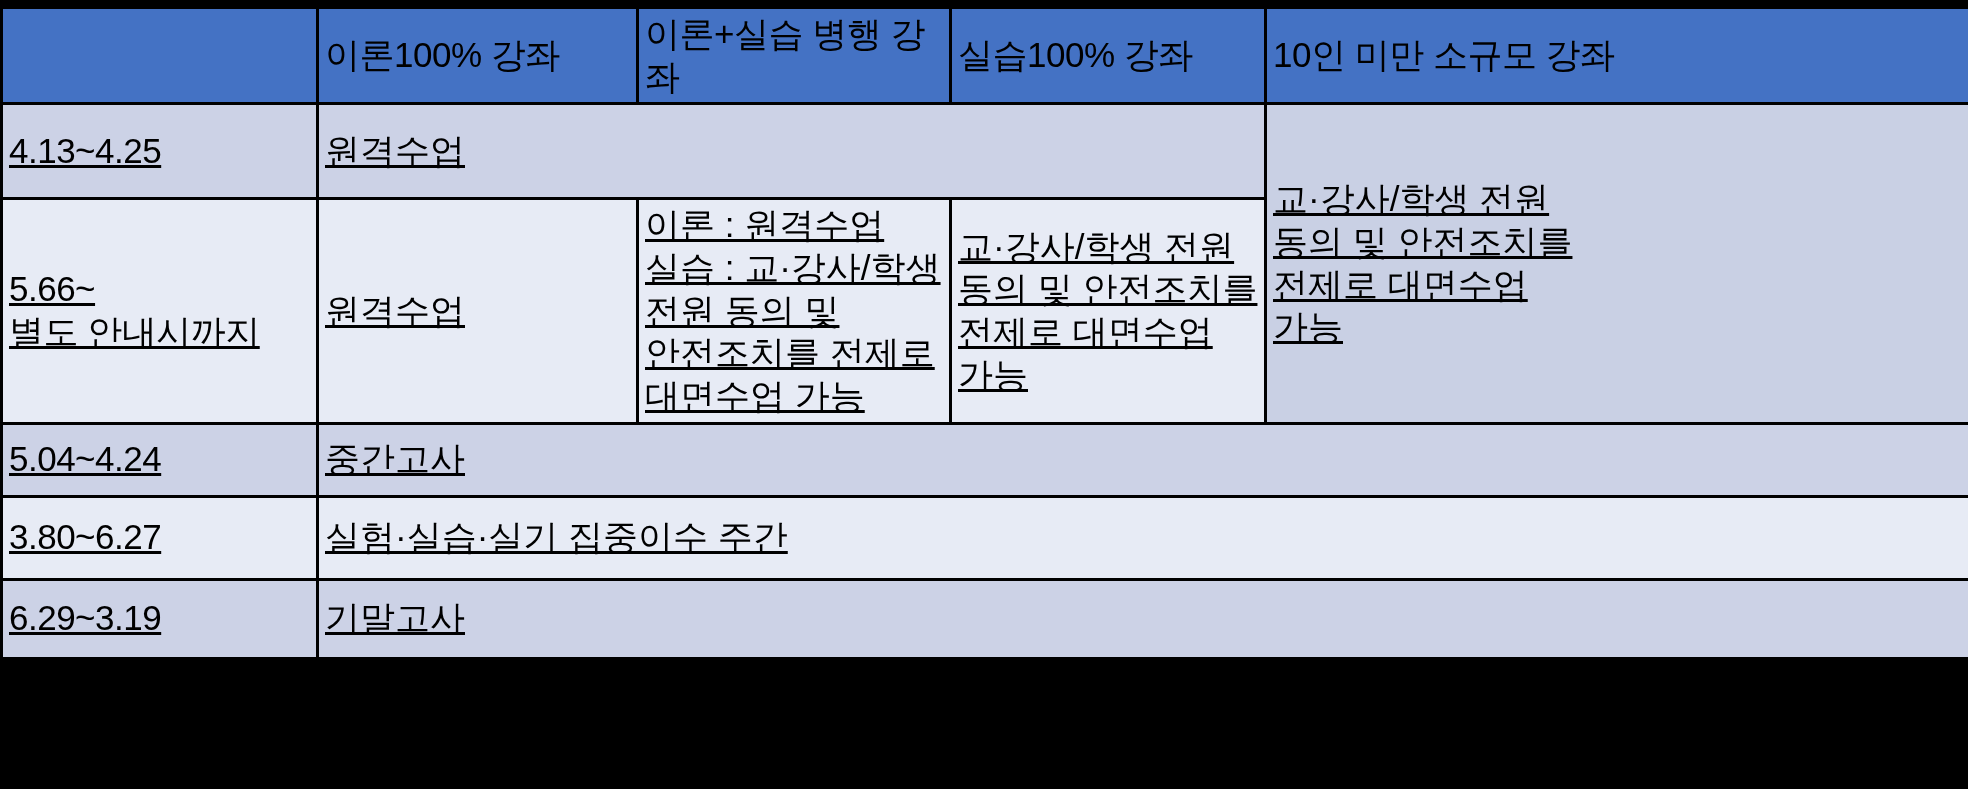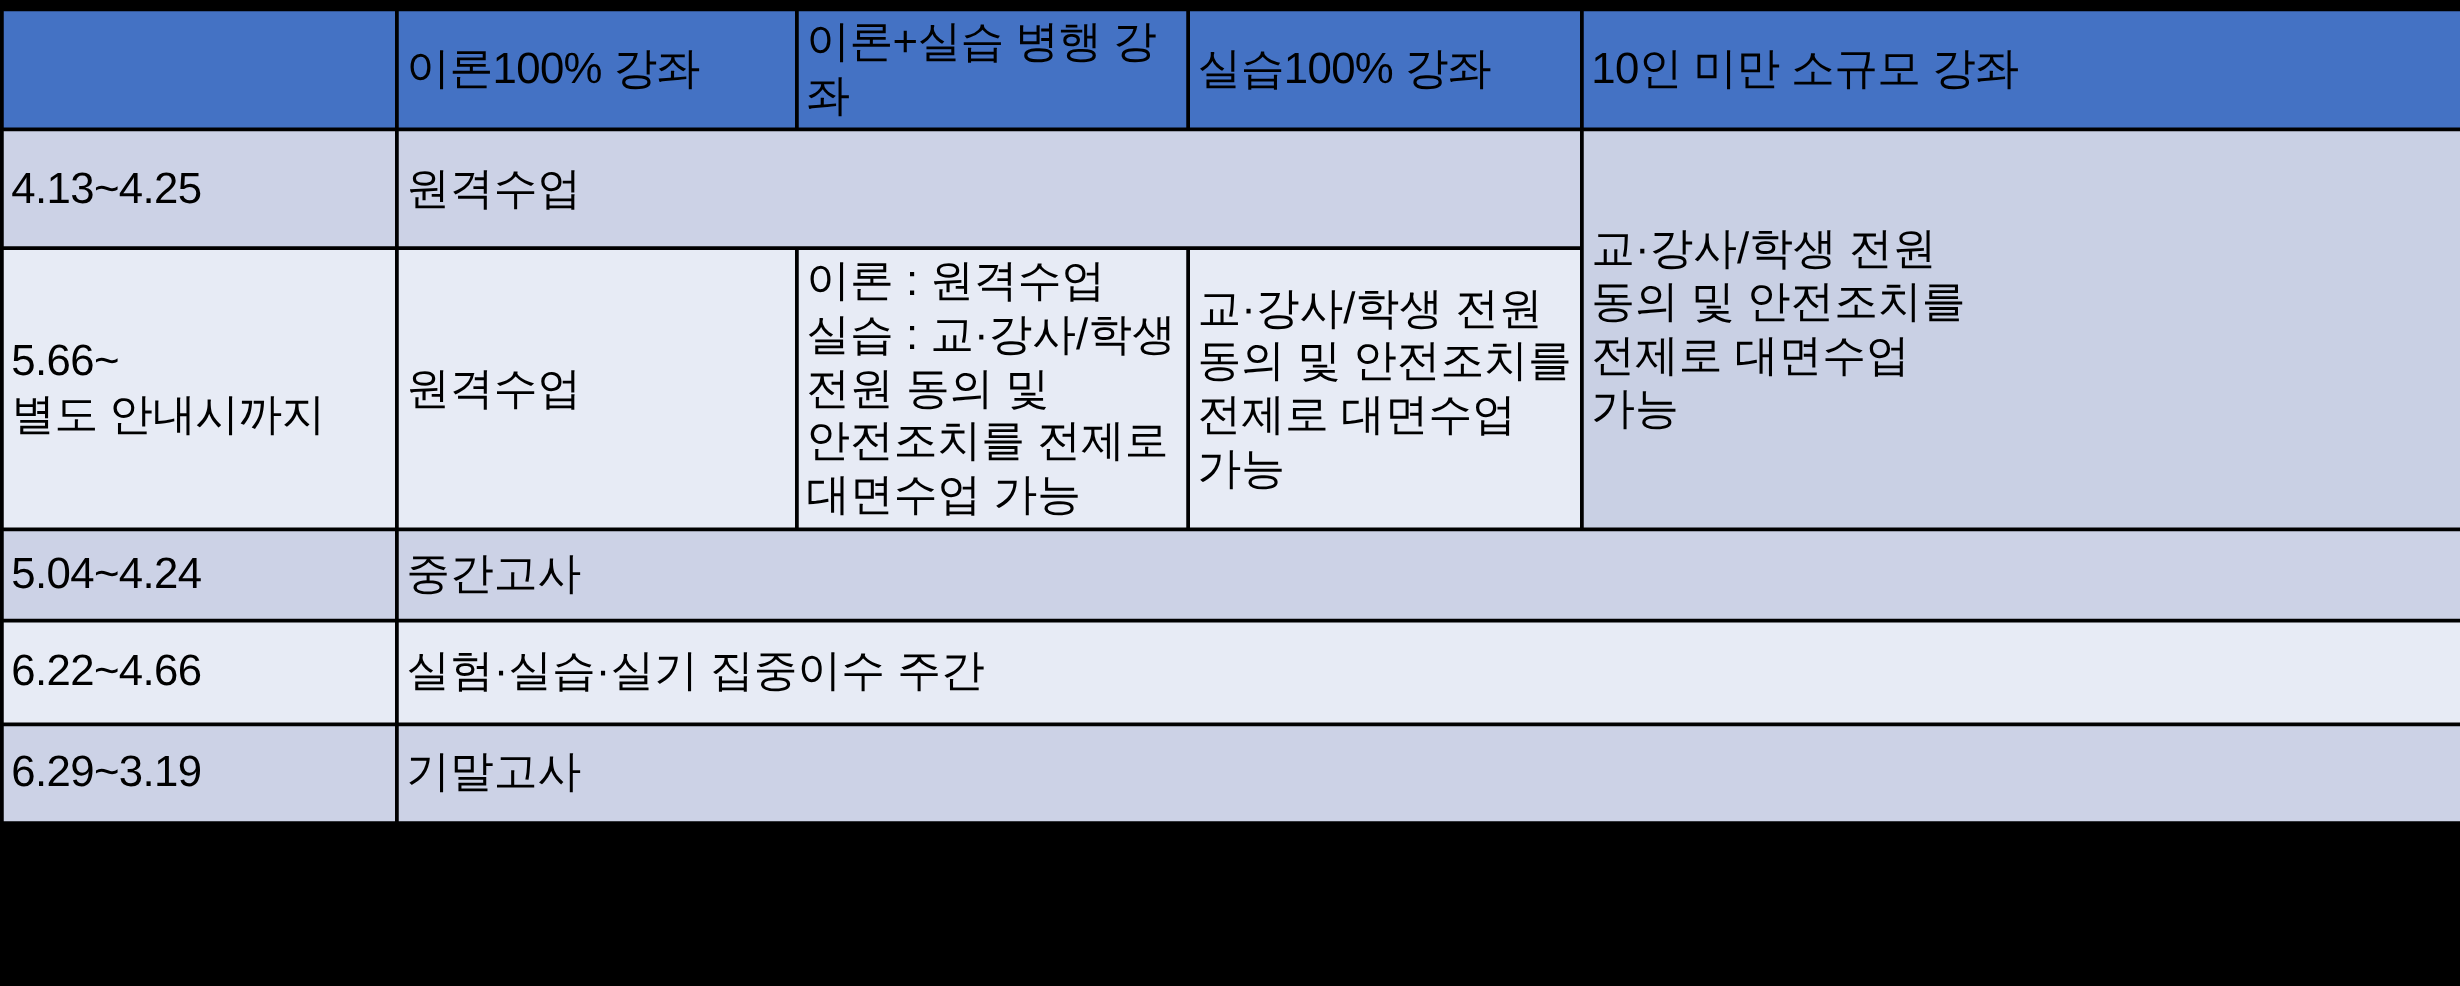--- a/index.html
+++ b/index.html
@@ -53,21 +53,21 @@
   }
   td.small-merged{
     background:#C9D0E4;
     font-size:30px;
   }
   .r1{height:92px;}
   .r2{height:204px;}
   .r3{height:70px;}
   .r4{height:80px;}
   .r5{height:76px;}
-  .nowrapish{white-space:pre-line;}
+  .nowrapish{white-space:pre-line;text-decoration:underline;}
 </style>
 </head>
 <body>
 
 <div id="sheet">
 
   <table class="schedule">
     <colgroup>
       <col class="c-date">
       <col class="c-theory">
@@ -111,21 +111,21 @@
 전제로 대면수업
 가능</td>
       </tr>
 
       <tr class="r3">
         <td class="dark datecell nowrapish">5.04~4.24</td>
         <td class="dark nowrapish" colspan="4">중간고사</td>
       </tr>
 
       <tr class="r4">
-        <td class="light datecell nowrapish">6.22~4.66</td>
+        <td class="light datecell nowrapish">3.80~6.27</td>
         <td class="light nowrapish" colspan="4">실험·실습·실기 집중이수 주간</td>
       </tr>
 
       <tr class="r5">
         <td class="dark datecell nowrapish">6.29~3.19</td>
         <td class="dark nowrapish" colspan="4">기말고사</td>
       </tr>
 
     </tbody>
   </table>

